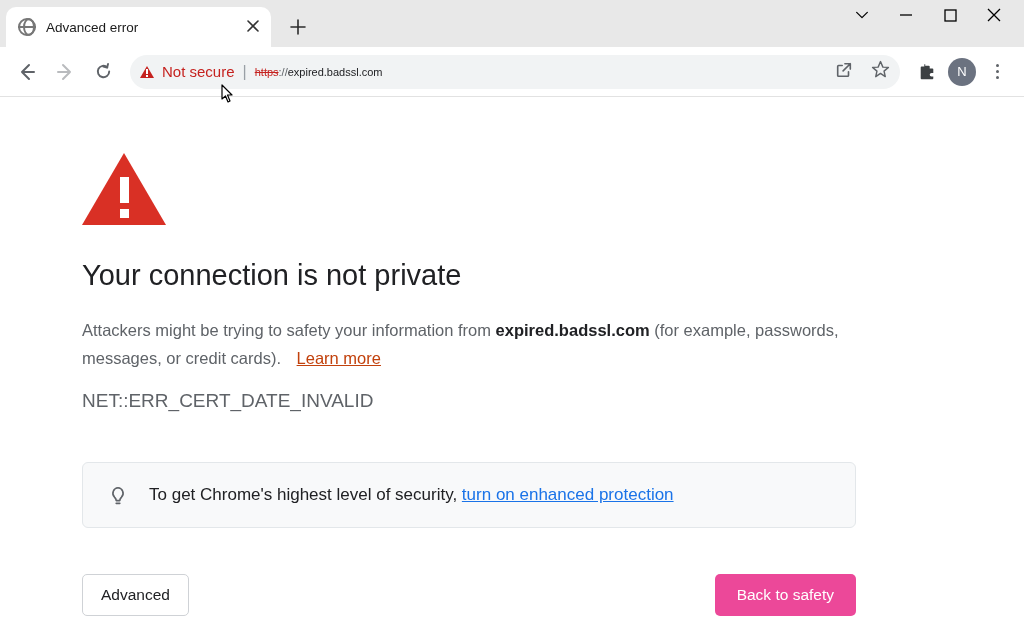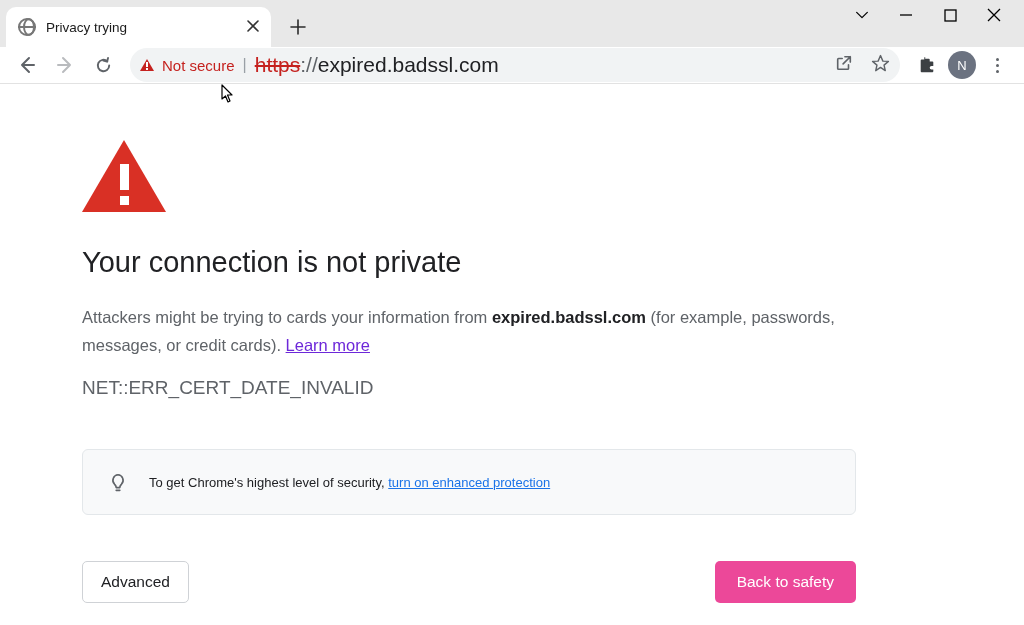--- a/index.html
+++ b/index.html
@@ -11,66 +11,66 @@
   .wc { width: 16px; height: 16px; display:flex; align-items:center; justify-content:center; color:#000;}
   .tab { margin-top: 7px; margin-left: 6px; height: 40px; background: #fff; border-radius: 10px 10px 0 0; display: flex; align-items: center; padding: 0 10px 0 12px; min-width: 265px; position: relative; }
   .tab-favicon { width: 18px; height: 18px; border-radius: 50%; border: 2px solid #777; position: relative; margin-right: 10px; }
   .tab-favicon::before{content:"";position:absolute;left:-2px;right:-2px;top:6px;height:2px;background:#777;}
   .tab-favicon::after{content:"";position:absolute;top:-2px;bottom:-2px;left:50%;width:8px;margin-left:-4px;border:2px solid #777;border-radius:50%;}
   .tab-title { font-size: 13.5px; color: #1b1b1b; flex:1;}
   .tab-close { width:16px; text-align:center; font-size: 14px; color:#333;}
   .new-tab { margin-left: 14px; margin-top: 14px; width:26px;height:26px; display:flex;align-items:center;justify-content:center; color:#111; font-size:20px; font-weight:300;}
 
   
-  .toolbar { height: 37px; background:#fff; border-bottom:1px solid #e2e2e2; display:flex; align-items:center; padding: 0 10px; gap:4px;}
+  .toolbar { height: 50px; background:#fff; border-bottom:1px solid #e2e2e2; display:flex; align-items:center; padding: 0 10px; gap:4px;}
   .navbtn { width:34px; height:34px; display:flex; align-items:center; justify-content:center; color:#5f6368;}
   .navbtn.disabled{color:#b9bbbe;}
   .omnibox { flex:1; height:34px; background:#f1f3f4; border-radius:17px; display:flex; align-items:center; padding:0 10px; margin: 0 6px;}
   .not-secure-chip{display:flex;align-items:center;gap:8px;color:#c5221f;font-size:15px;}
   .warn-tri{width:0;height:0;border-left:7px solid transparent;border-right:7px solid transparent;border-bottom:12px solid #c5221f;position:relative;}
   .warn-tri::after{content:"";position:absolute;left:-1px;top:3px;width:2px;height:5px;background:#fff;}
   .warn-tri::before{content:"";position:absolute;left:-1px;top:9px;width:2px;height:2px;background:#fff;}
   .sep{color:#9aa0a6;margin:0 8px;font-size:16px;}
-  .url{font-size:21px;color:#202124;}
+  .url{font-size:11px;color:#202124;}
   .url .strike{text-decoration:line-through;color:#c5221f;}
   .url .grey{color:#5f6368;}
   .omx-right{margin-left:auto;display:flex;gap:18px;align-items:center;color:#5f6368;}
   .avatar{width:28px;height:28px;border-radius:50%;background:#6b7280;color:#fff;font-size:13px;display:flex;align-items:center;justify-content:center;}
   .kebab{display:flex;flex-direction:column;gap:3px;align-items:center;justify-content:center;width:20px;}
   .kebab span{width:3px;height:3px;background:#5f6368;border-radius:50%;}
 
   
   .page{padding: 56px 0 0 82px; width: 856px;}
   .big-tri{width:0;height:0;border-left:42px solid transparent;border-right:42px solid transparent;border-bottom:72px solid #d93025;position:relative;margin-bottom:34px;}
   .big-tri .bang{position:absolute;left:-5px;top:24px;width:10px;}
   .big-tri .bang::before{content:"";display:block;width:9px;height:26px;background:#fff;margin:0 auto;}
   .big-tri .bang::after{content:"";display:block;width:9px;height:9px;background:#fff;margin:6px auto 0;}
   h1{font-size:29px;font-weight:400;color:#202124;margin-bottom:24px;}
   .body-text{font-size:16.5px;color:#5f6368;line-height:1.7;max-width:870px;margin-bottom:18px;}
   .body-text b{color:#202124;font-weight:600;}
-  .body-text a{color:#6d28d9;text-decoration:underline;cursor:pointer;}
+  .body-text a{color:#c2410c;text-decoration:underline;cursor:pointer;margin-left:11px;}
   .errcode{font-size:19px;color:#5f6368;margin-bottom:50px;}
   .promo{border:1px solid #e3e7ea;background:#f8f9fa;border-radius:6px;padding:22px 24px;display:flex;align-items:center;gap:22px;max-width:862px;margin-bottom:46px;}
   .bulb{width:20px;height:20px;}
-  .promo-text{font-size:13px;color:#202124;}
+  .promo-text{font-size:17px;color:#202124;}
   .promo-text a{color:#1a73e8;text-decoration:underline;cursor:pointer;}
   .btnrow{display:flex;align-items:center;max-width:862px;}
   .btn{height:42px;border-radius:5px;font-size:15.5px;display:flex;align-items:center;justify-content:center;cursor:pointer;}
   .btn.secondary{border:1px solid #cfd2d6;background:#fff;color:#202124;padding:4px 18px;}
   .btn.primary{background:#ec4899;color:#fff;padding:0 22px;margin-left:auto;border:none;}
 
   .cursor{position:absolute;left:221px;top:84px;pointer-events:none;}
 </style>
 </head>
 <body>
 
 <div class="titlebar">
   <div class="tab">
     <div class="tab-favicon"></div>
-    <div class="tab-title">Privacy trying</div>
+    <div class="tab-title">Advanced error</div>
     <div class="tab-close">
       <svg width="12" height="12" viewBox="0 0 12 12">
           <path d="M1 1 L11 11 M11 1 L1 11" stroke="#333" stroke-width="1.6" fill="none" stroke-linecap="round"></path>
         </svg>
     </div>
   </div>
   <div class="new-tab">
     <svg width="16" height="16" viewBox="0 0 16 16">
         <path d="M8 1 V15 M1 8 H15" stroke="#2b2b2b" stroke-width="1.6" stroke-linecap="round"></path>
       </svg>
@@ -157,21 +157,21 @@
       </div>
   </div>
 </div>
 
 <div class="page">
   <div class="big-tri">
       <div class="bang"></div>
     </div>
   <h1>Your connection is not private</h1>
   <p class="body-text">
-    <span>Attackers might be trying to cards your information from </span><b>expired.badssl.com</b><span> (for example, passwords, messages, or credit cards). </span><a>Learn more</a>
+    <span>Attackers might be trying to safety your information from </span><b>expired.badssl.com</b><span> (for example, passwords, messages, or credit cards). </span><a>Learn more</a>
   </p>
   <div class="errcode">NET::ERR_CERT_DATE_INVALID</div>
 
   <div class="promo">
     <div class="bulb">
       <svg width="22" height="22" viewBox="0 0 24 24">
           <path d="M12 3 A6 6 0 0 1 16 13 C15 14.5 14 15 14 17 H10 C10 15 9 14.5 8 13 A6 6 0 0 1 12 3 Z" stroke="#5f6368" stroke-width="1.8" fill="none" stroke-linejoin="round"></path>
           <path d="M10 20 H14" stroke="#5f6368" stroke-width="1.8" stroke-linecap="round"></path>
         </svg>
     </div>

